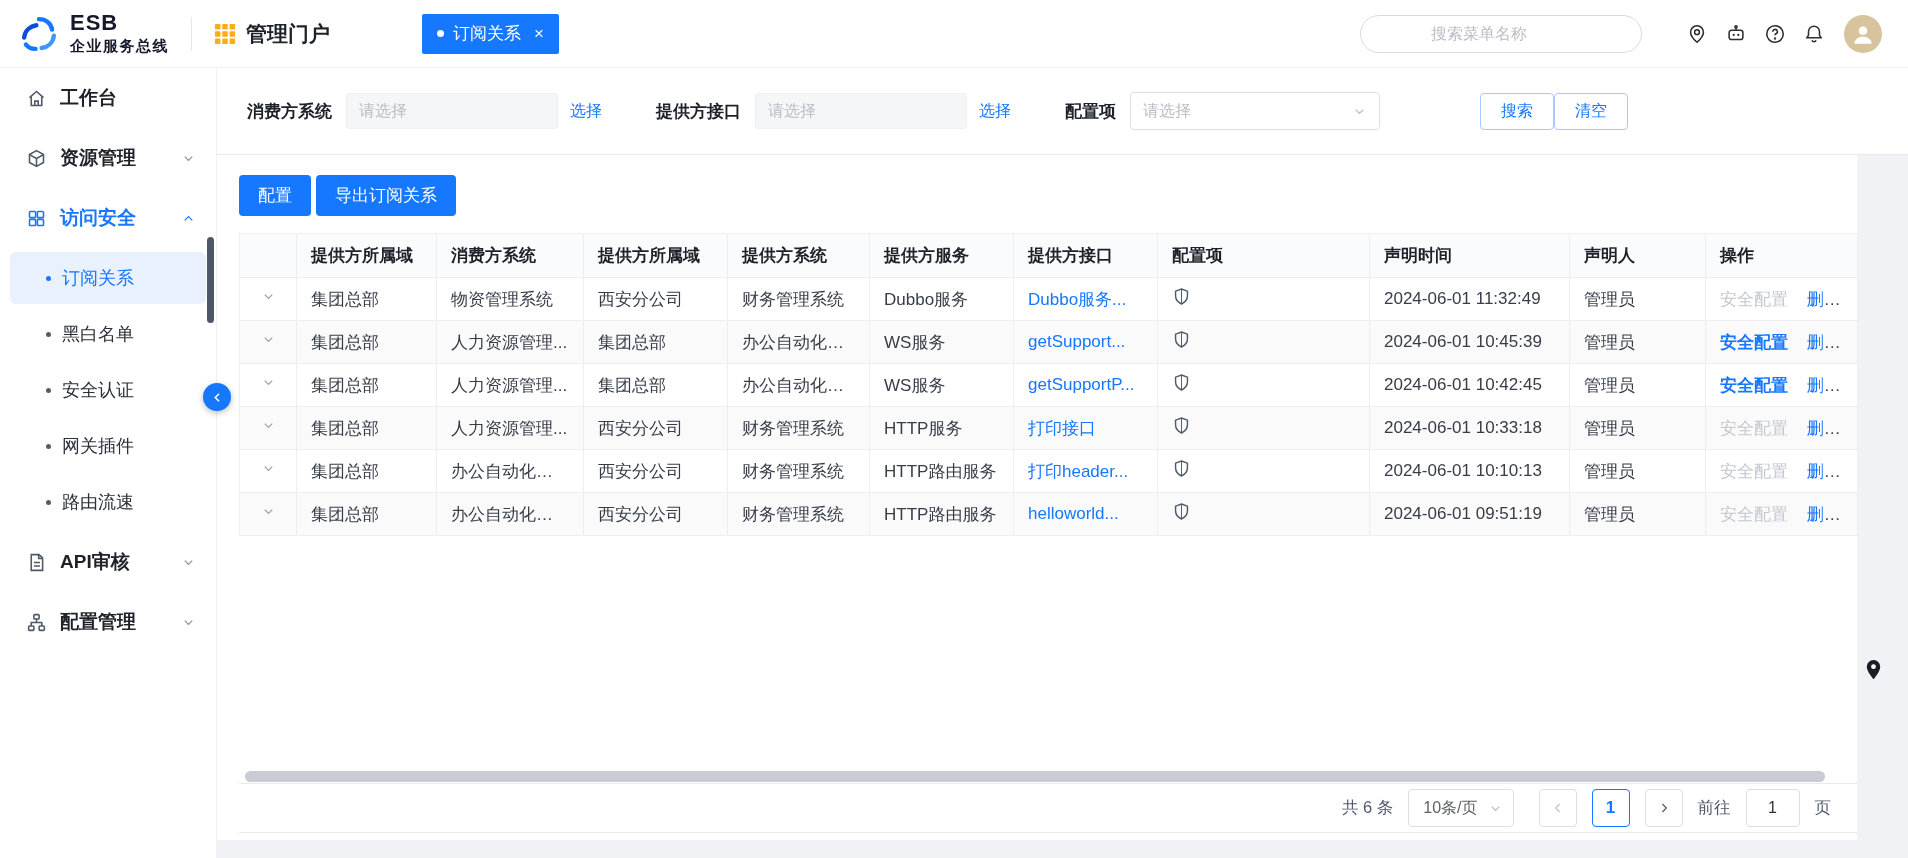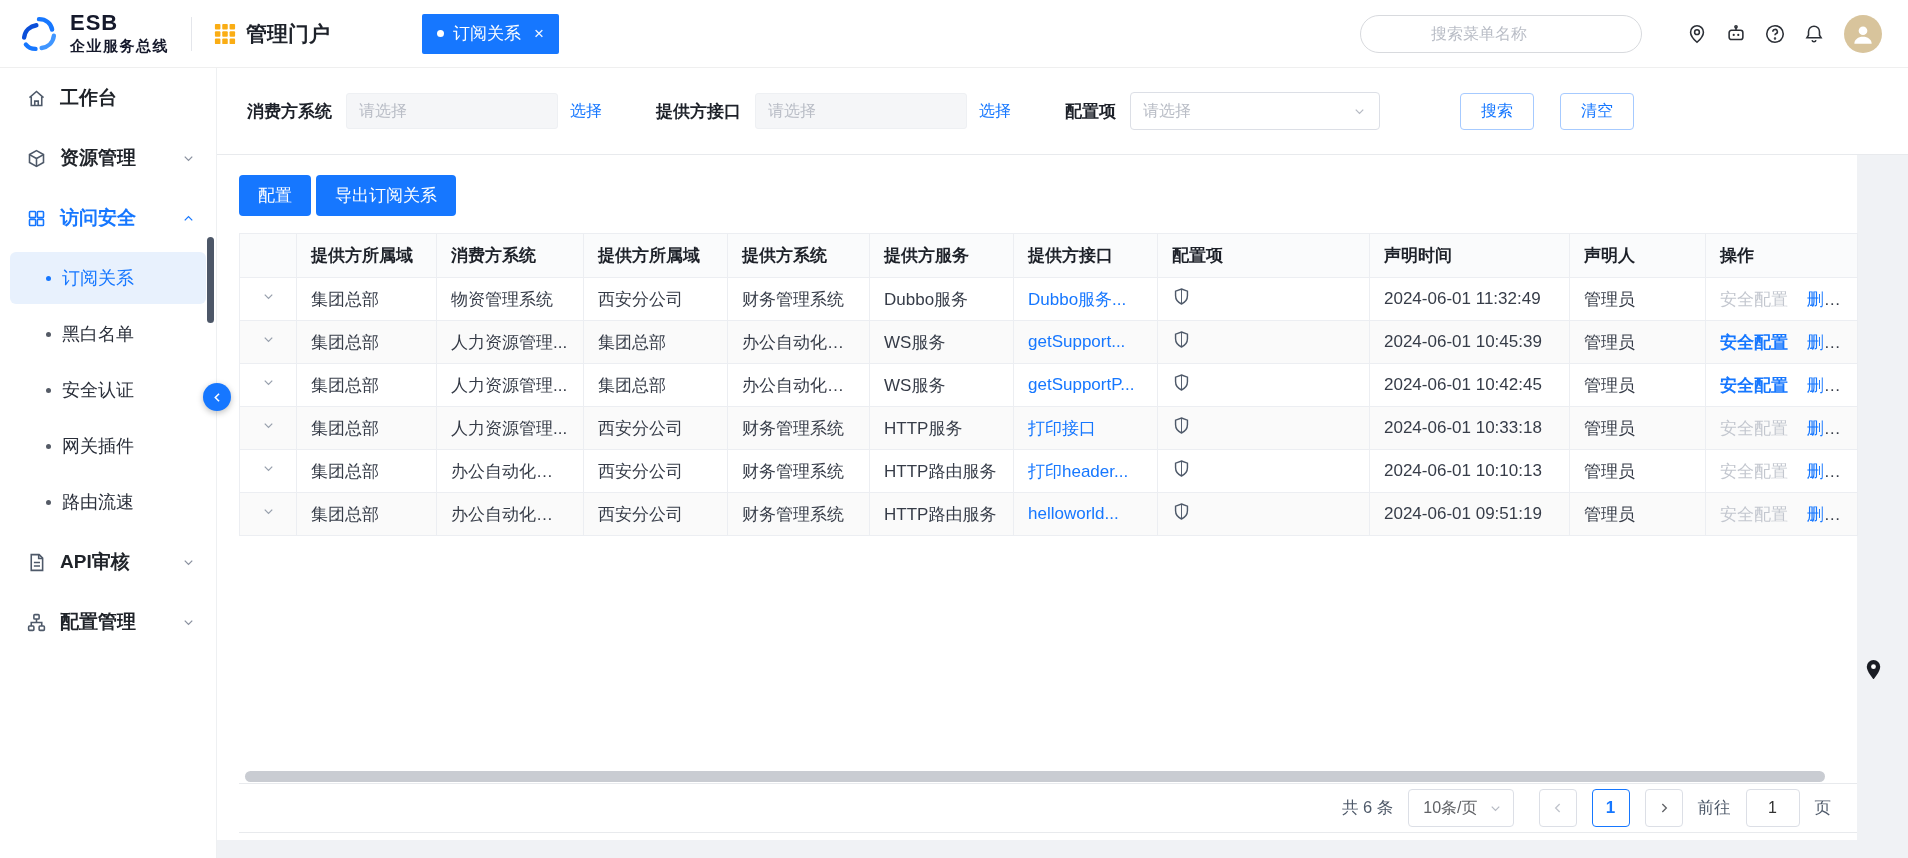--- a/index.html
+++ b/index.html
@@ -81,22 +81,22 @@
     width:250px; height:38px; border:1px solid #dcdfe6; border-radius:4px; background:#fff;
     display:flex; align-items:center; justify-content:space-between; padding:0 12px; cursor:pointer;
   }
   .fselect .ph { color:#b9bdc6; font-size:16px; }
   .fselect .chev, .psize .chev { width:15px; height:15px; color:#b6bac3; }
   .btn { cursor:pointer; font-family:inherit; }
   .btn.outline {
     height:37px; padding:0 20px; border:1px solid #a6caff; color:var(--primary); background:#fff;
     border-radius:4px; font-size:16px;
   }
-  .btn.outline.search { margin-left:80px; }
-  .btn.outline.clear { margin-left:26px; }
+  .btn.outline.search { margin-left:100px; }
+  .btn.outline.clear { }
   .btn.solid {
     background:var(--primary); color:#fff; border:none; border-radius:4px;
     height:41px; padding:0 19px; font-size:17px;
   }
 
   .panel { background:#fff; margin-right:51px; height:685px; padding-left:22px; }
   .toolbar { padding:20px 0 17px 0; display:flex; gap:5px; }
 
   .table-area { width:1618px; height:550px; display:flex; flex-direction:column; }
   table { border-collapse:collapse; table-layout:fixed; width:1618px; }

